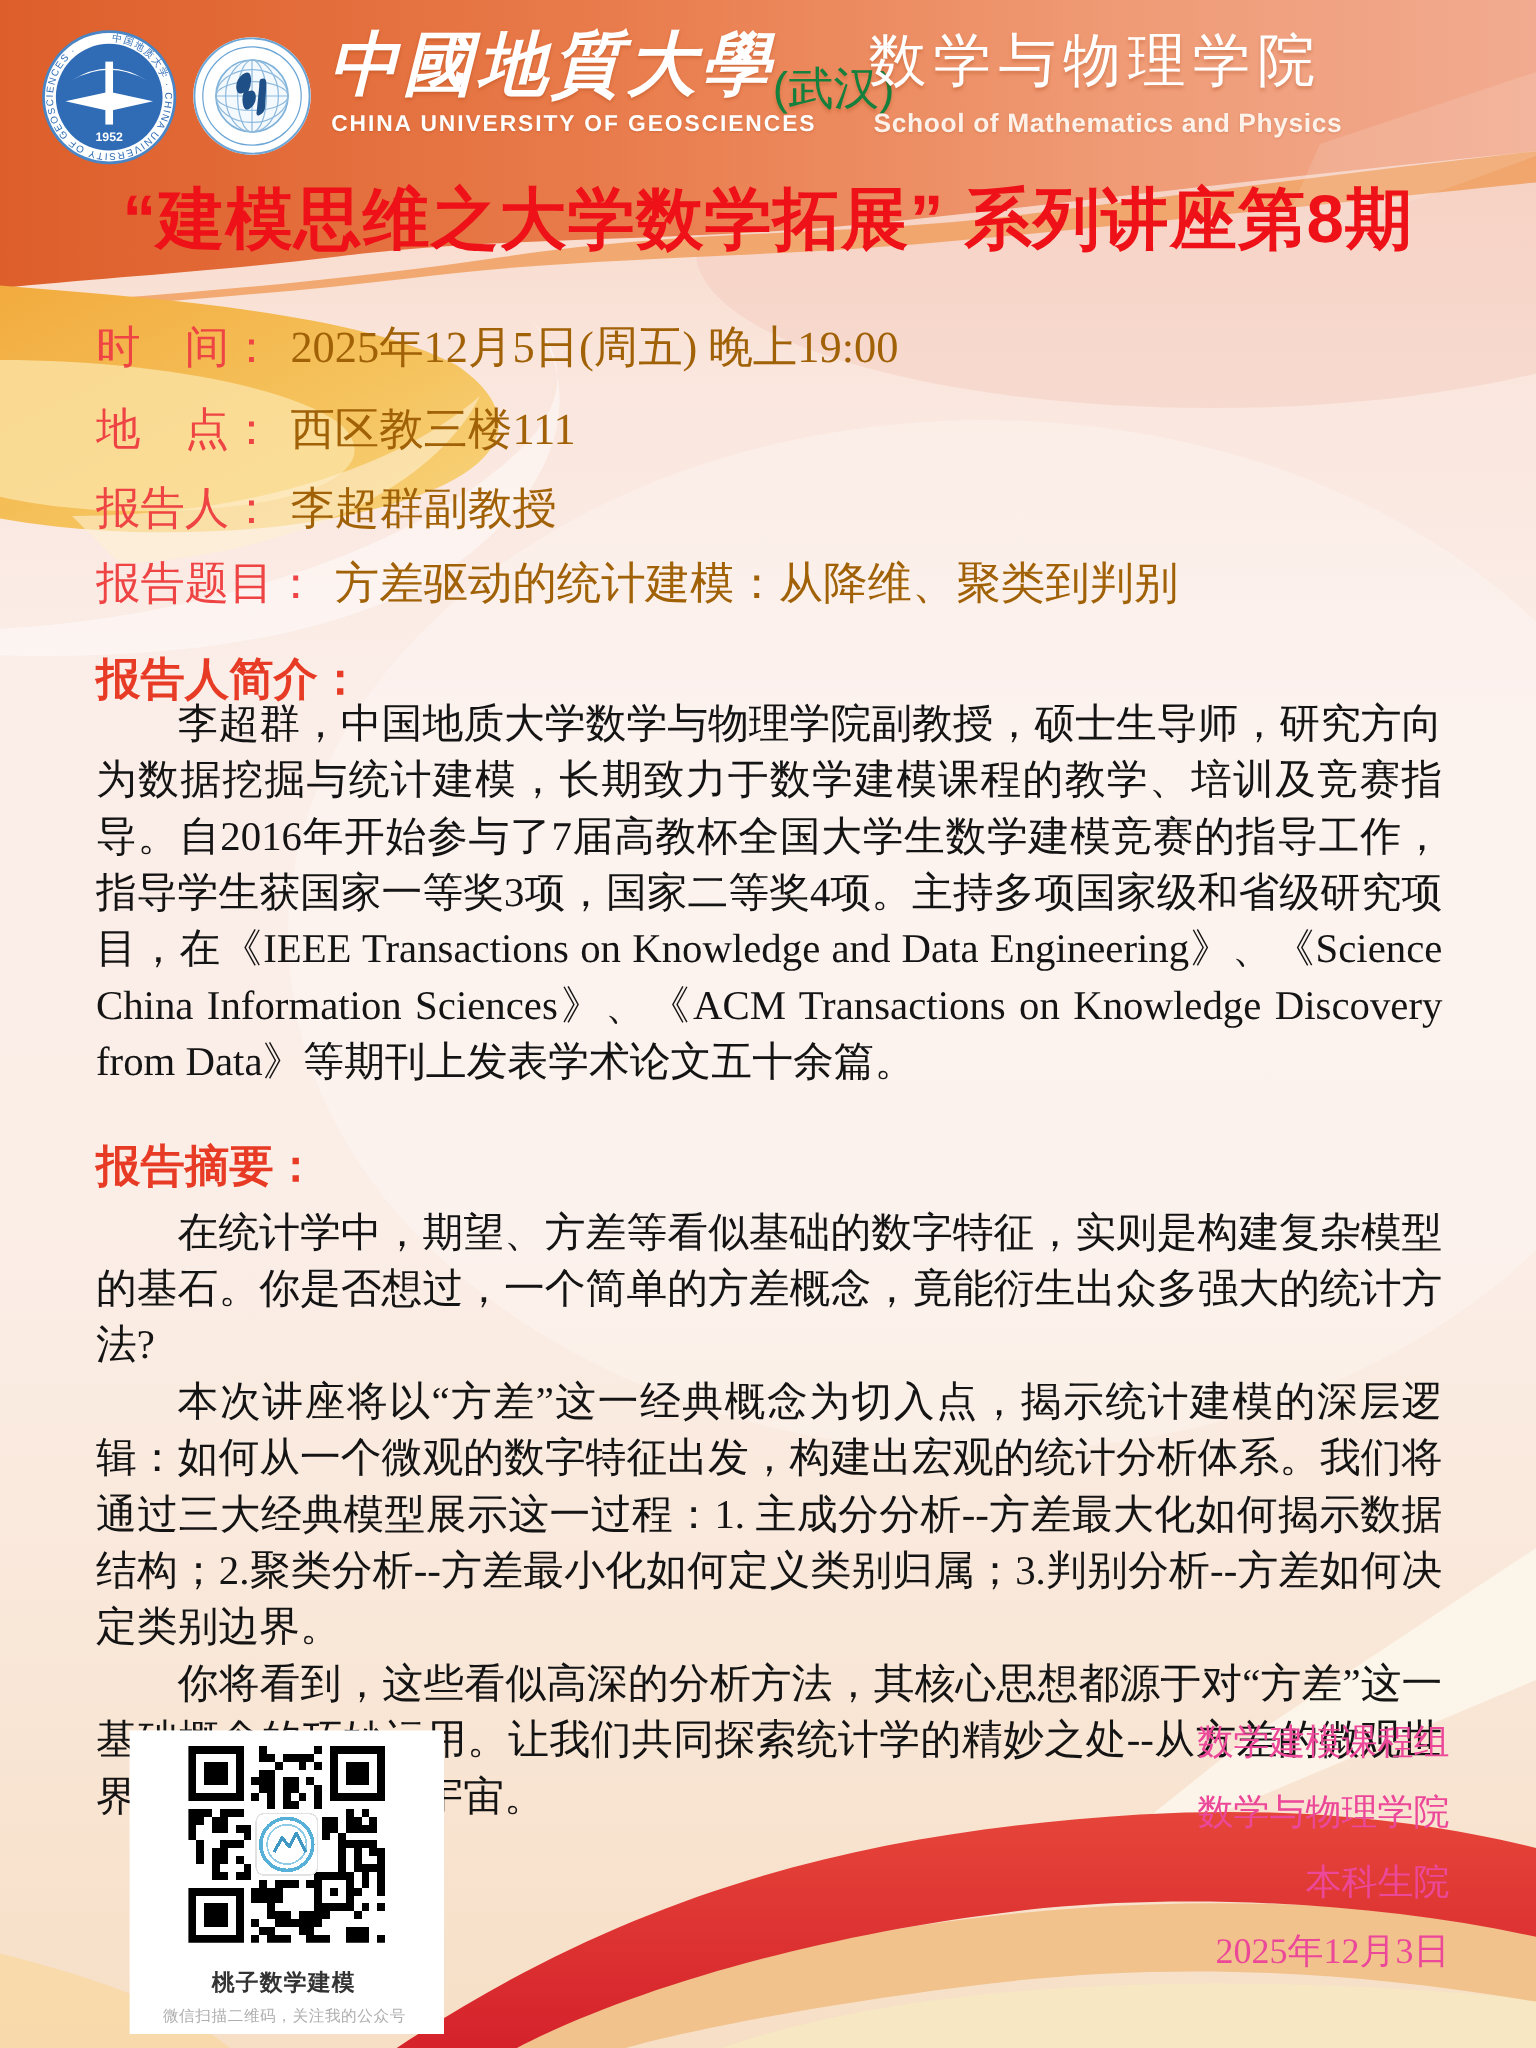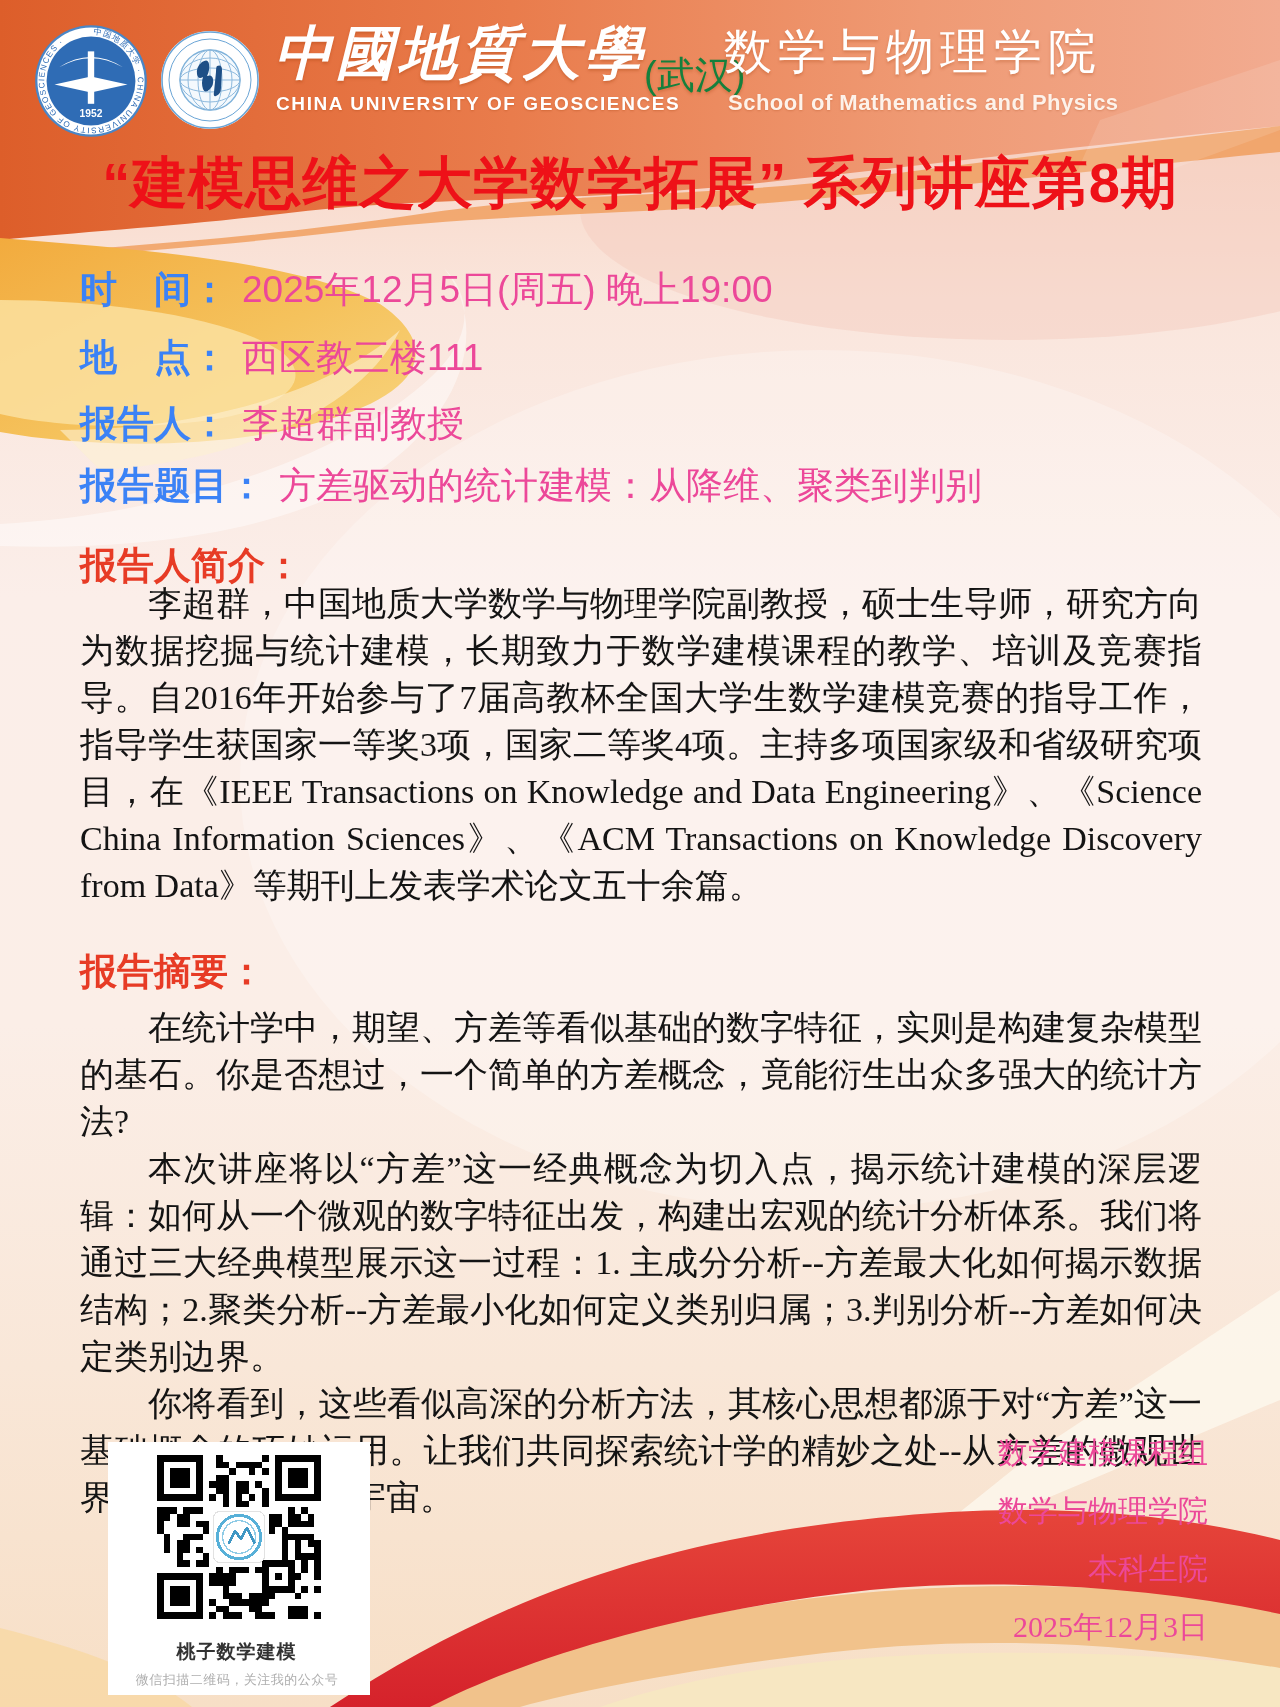--- a/index.html
+++ b/index.html
@@ -43,22 +43,22 @@
 
   
   .title{
     position:absolute;left:0;top:152px;width:1280px;margin:0;
     text-align:center;font-size:56px;font-weight:bold;color:#ee1118;
     letter-spacing:1px;line-height:1.1;
   }
 
   
   .info-row{position:absolute;left:80px;width:1140px;line-height:44px;white-space:nowrap;}
-  .info-label{font-size:37px;font-weight:bold;color:#3b82f6;}
-  .info-value{font-size:37px;color:#ec4899;font-family:Liberation Sans, sans-serif;margin-left:14px;}
+  .info-label{font-size:37px;font-weight:normal;color:#ef4444;}
+  .info-value{font-size:37px;color:#a16207;font-family:Liberation Serif, serif;margin-left:14px;}
   #row-time{top:268px;}
   #row-place{top:336px;}
   #row-speaker{top:402px;}
   #row-topic{top:464px;}
 
   .section-heading{
     position:absolute;left:80px;margin:0;line-height:44px;
     font-size:37px;font-weight:bold;color:#e73b25;
   }
   #bio-heading{top:544px;}

